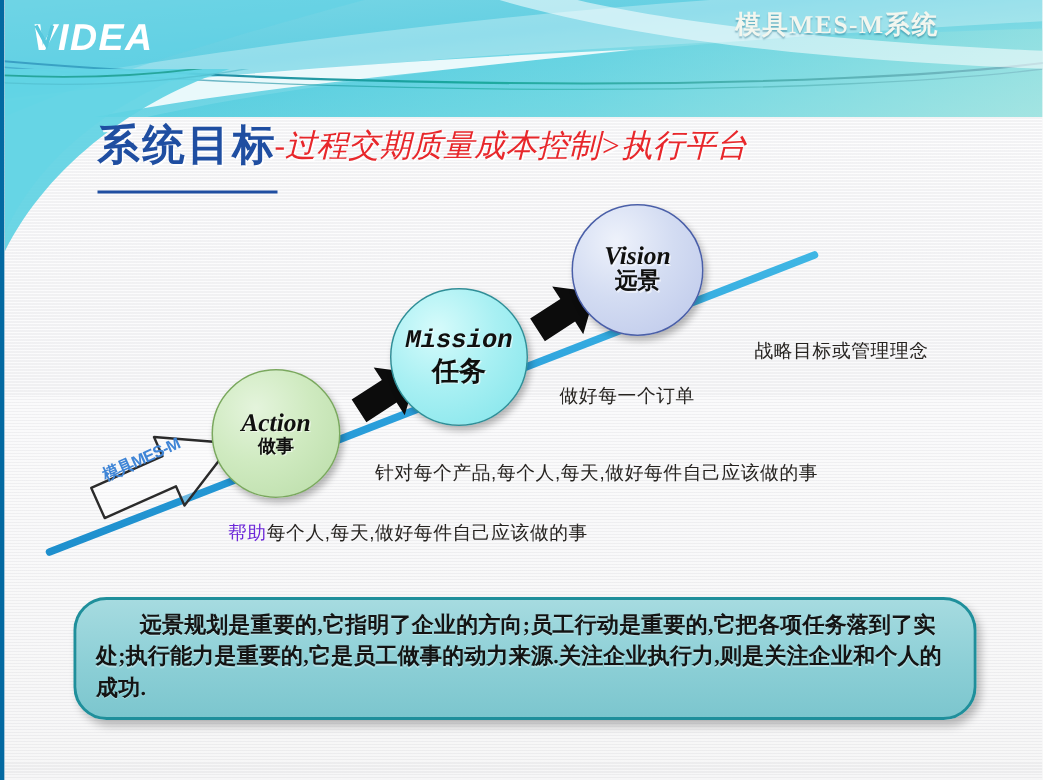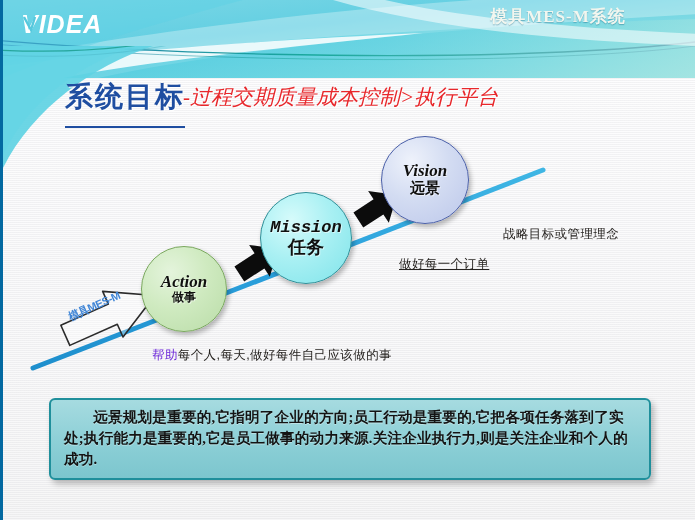--- a/index.html
+++ b/index.html
@@ -151,21 +151,21 @@
   
   .callout {
     position: absolute;
     font-family: "Liberation Sans", "DejaVu Sans", sans-serif;
     font-size: 12.5px;
     color: #262320;
     white-space: nowrap;
     letter-spacing: 0.4px;
   }
   #callout-1 { left: 500px; top: 108px; }
-  #callout-2 { left: 396px; top: 138px; text-decoration: underline; }
+  #callout-2 { left: 370px; top: 138px; }
   #callout-3 { left: 247px; top: 189px; }
   #callout-4 { left: 149px; top: 229px; }
   #callout-4 .hl {
     color: #6d28d9;
   }
 
   
   .entry-arrow {
     position: absolute;
     left: 52px;
@@ -188,21 +188,21 @@
     letter-spacing: -0.5px;
   }
 
   
   .summary {
     position: absolute;
     left: 46px;
     top: 398px;
     width: 602px;
     height: 82px;
-    border-radius: 6px;
+    border-radius: 22px;
     border: 2px solid #1f8f9b;
     background: linear-gradient(180deg, #a6dbe0 0%, #8ccfd6 55%, #7cc6ce 100%);
     box-shadow: 3px 4px 6px rgba(0,0,0,0.25);
     box-sizing: border-box;
     padding: 7px 12px 6px 13px;
   }
   .summary p {
     margin: 0;
     font-family: "Liberation Serif", "DejaVu Serif", serif;
     font-size: 14.6px;
@@ -333,20 +333,21 @@
 
     <div class="circle" id="circle-vision">
       <div class="c-en">Vision</div>
       <div class="c-cn">远景</div>
     </div>
 
     <div class="callout" id="callout-1">战略目标或管理理念</div>
 
     <div class="callout" id="callout-2">做好每一个订单</div>
 
+    <div class="callout" id="callout-3">针对每个产品,每个人,每天,做好每件自己应该做的事</div>
 
     <div class="callout" id="callout-4">
       <span class="hl">帮助</span><span>每个人,每天,做好每件自己应该做的事</span>
     </div>
   </div>
 
   <div class="summary">
     <p>远景规划是重要的,它指明了企业的方向;员工行动是重要的,它把各项任务落到了实处;执行能力是重要的,它是员工做事的动力来源.关注企业执行力,则是关注企业和个人的成功.</p>
   </div>
 

